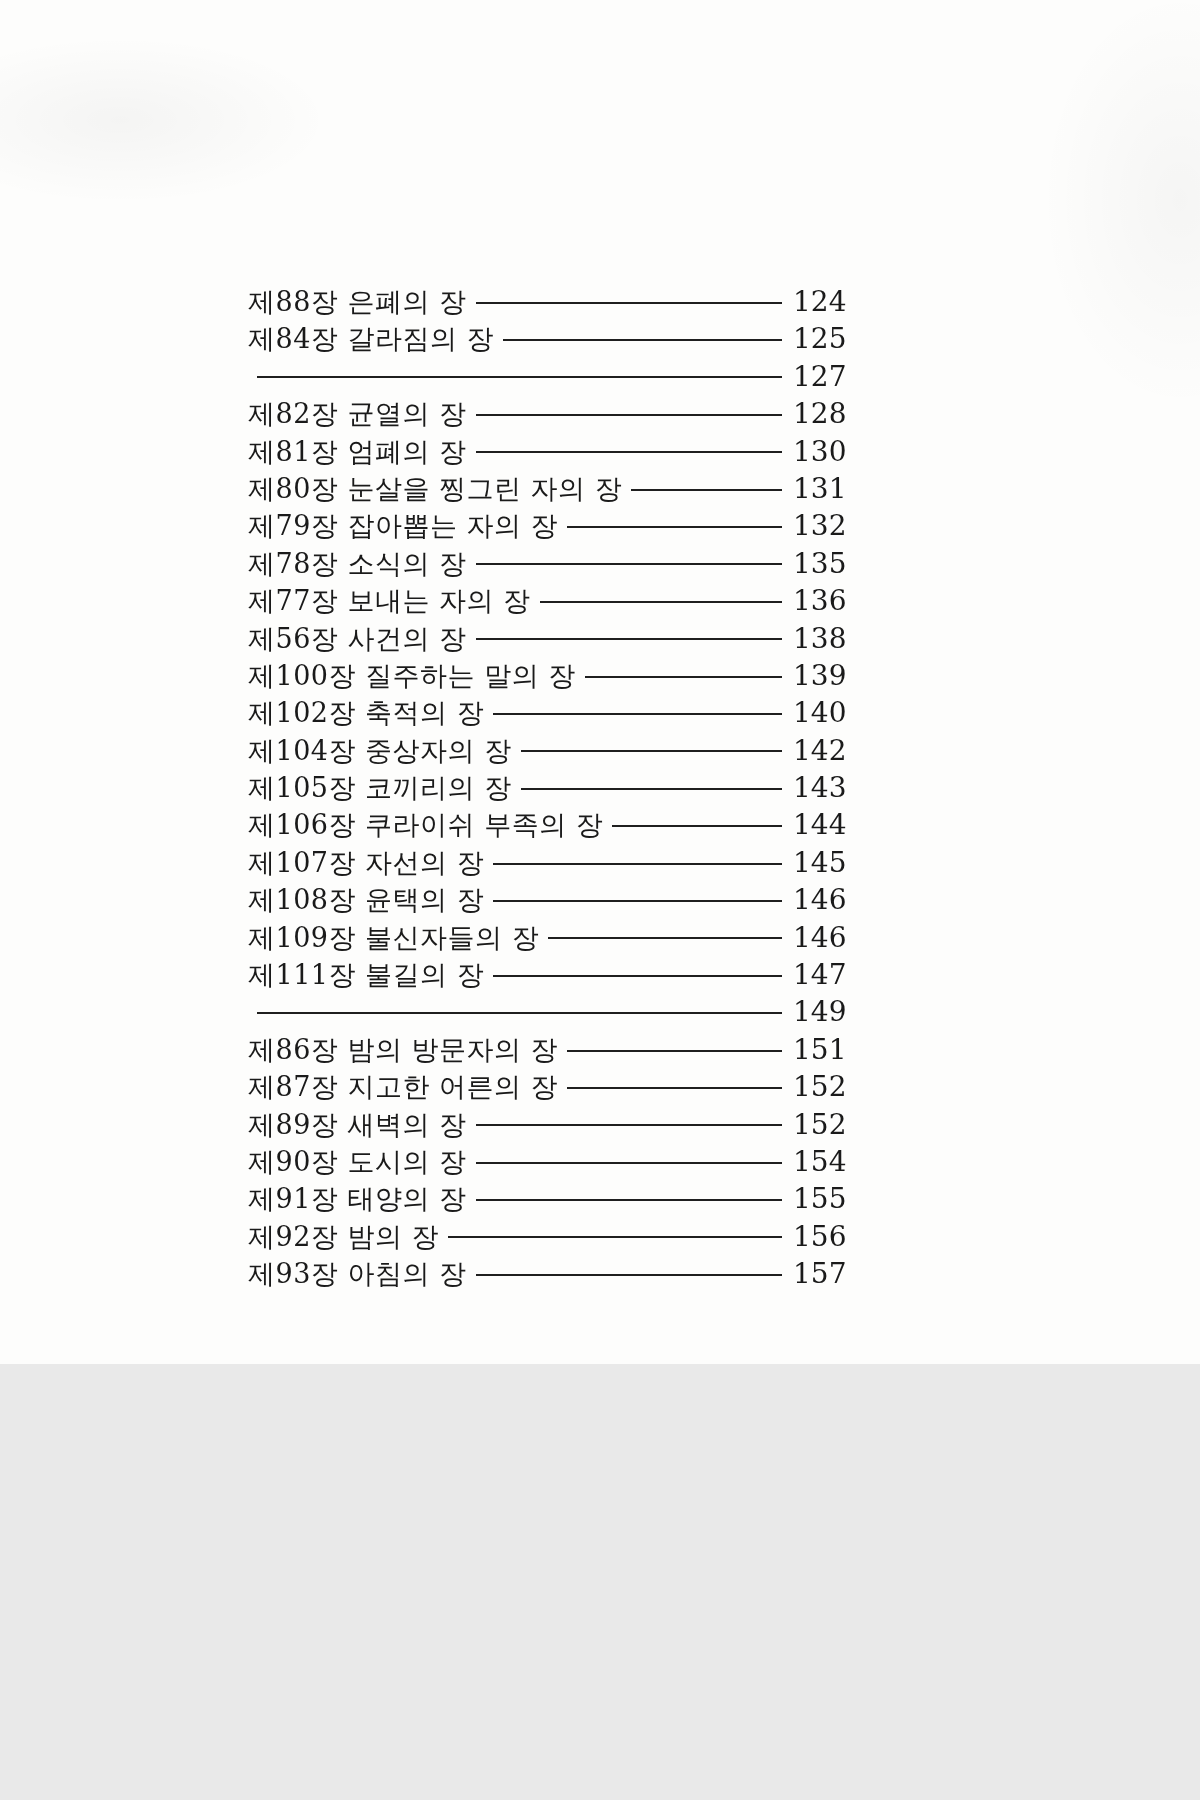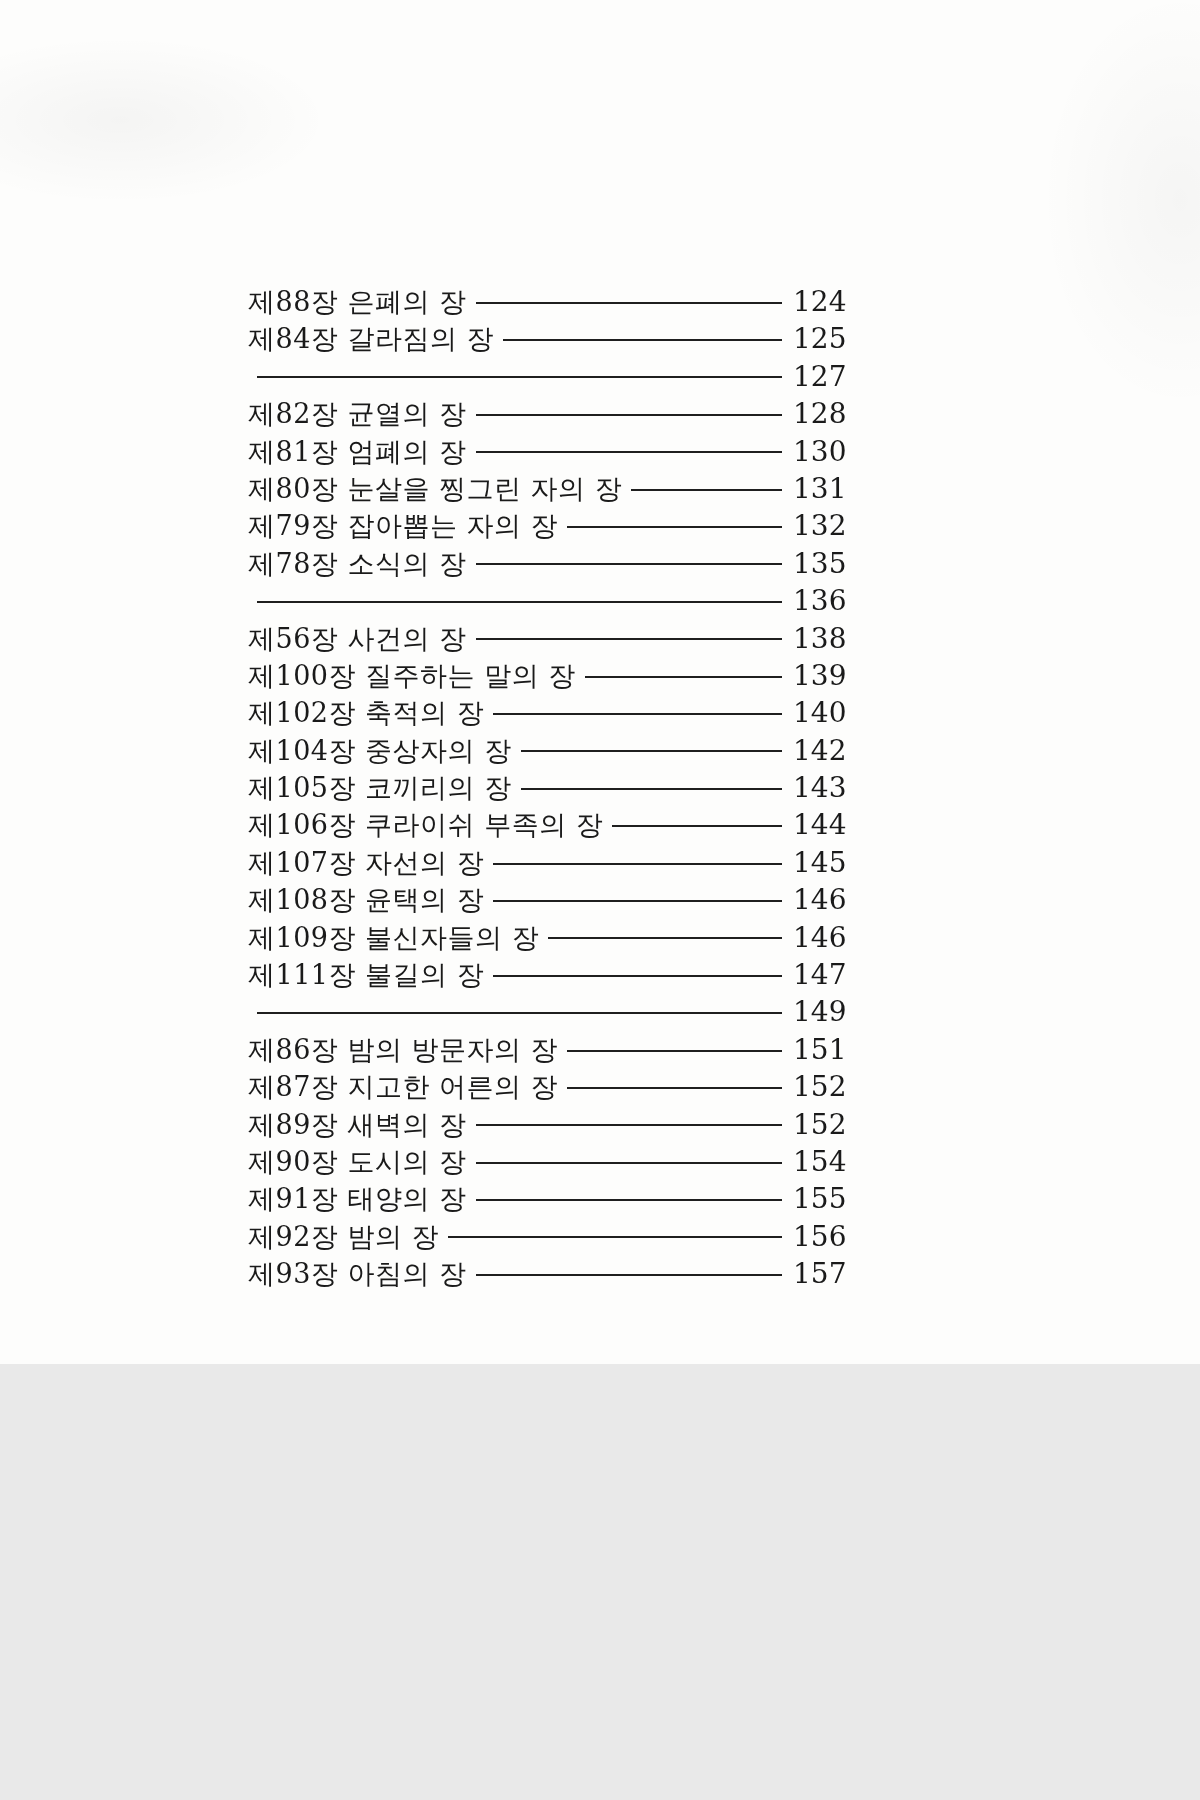--- a/index.html
+++ b/index.html
@@ -90,20 +90,21 @@
         <span class="toc-title">제79장 잡아뽑는 자의 장</span>
         <span class="toc-leader"></span>
         <span class="toc-page">132</span>
       </div>
       <div class="toc-row">
         <span class="toc-title">제78장 소식의 장</span>
         <span class="toc-leader"></span>
         <span class="toc-page">135</span>
       </div>
       <div class="toc-row">
+        <span class="toc-title">제77장 보내는 자의 장</span>
         <span class="toc-leader"></span>
         <span class="toc-page">136</span>
       </div>
       <div class="toc-row">
         <span class="toc-title">제56장 사건의 장</span>
         <span class="toc-leader"></span>
         <span class="toc-page">138</span>
       </div>
       <div class="toc-row">
         <span class="toc-title">제100장 질주하는 말의 장</span>

